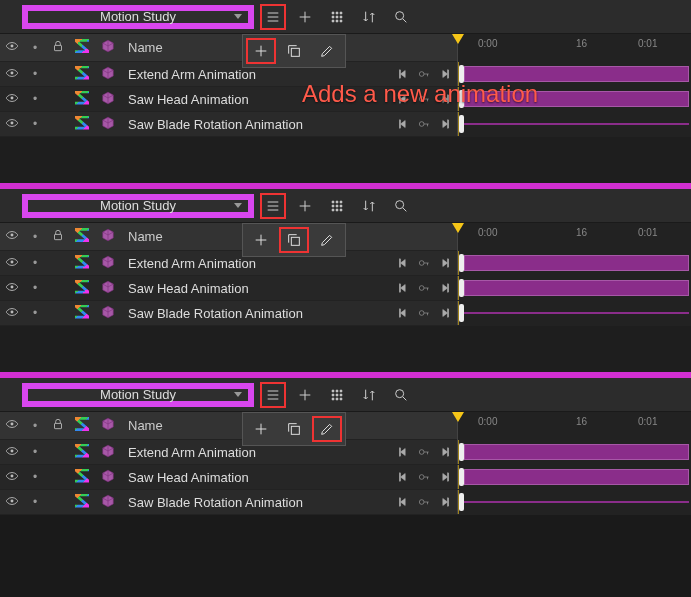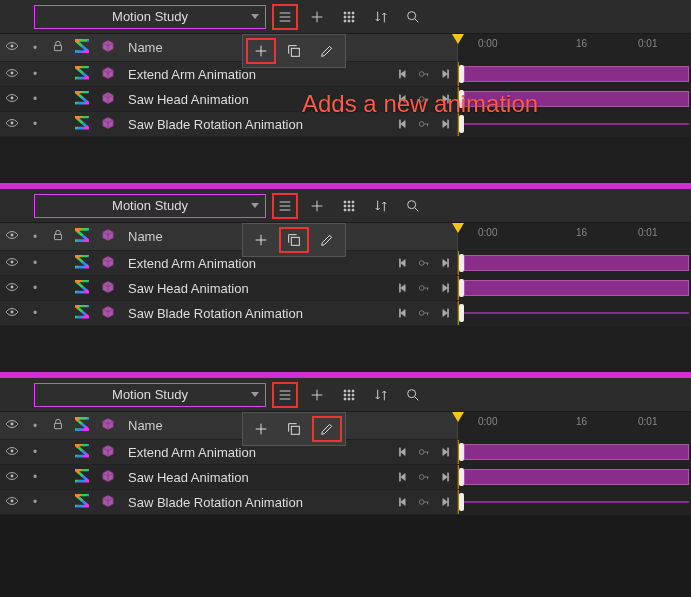--- a/index.html
+++ b/index.html
@@ -22,24 +22,24 @@
     gap: 6px;
     background: #2c2c2c;
     border-bottom: 1px solid #1a1a1a;
   }
   .dropdown {
     display: flex;
     align-items: center;
     justify-content: center;
     width: 232px;
     height: 24px;
-    border: 1px solid #d946ef;
+    border: 6px solid #d946ef;
     background: #2e2e2e;
     position: relative;
-    margin-left: 28px;
+    margin-left: 16px;
     font-size: 13px;
     color: #ddd;
   }
   .dropdown .caret {
     position: absolute;
     right: 6px;
     width: 0; height: 0;
     border-left: 4px solid transparent;
     border-right: 4px solid transparent;
     border-top: 5px solid #999;
@@ -349,21 +349,21 @@
             <rect x="8" y="8" width="12" height="12"></rect>
             <path d="M4 16V4h12"></path>
           </svg>
         </div>
         <div class="pbtn">
           <svg viewBox="0 0 24 24">
             <path d="M4 20l4-1 11-11-3-3L5 16l-1 4z"></path>
           </svg>
         </div>
       </div>
-    <div class="annotation" style="top:90px;left:302px">Adds a new animation</div>
+    <div class="annotation" style="top:80px;left:302px">Adds a new animation</div>
   </div>
     <div class="gap"></div>
     <div class="separator"></div>
   <div class="panel">
     <div class="toolbar">
       <div class="dropdown">
         <span>Motion Study</span>
         <span class="caret"></span>
       </div>
       <div class="tbtn redbox">

